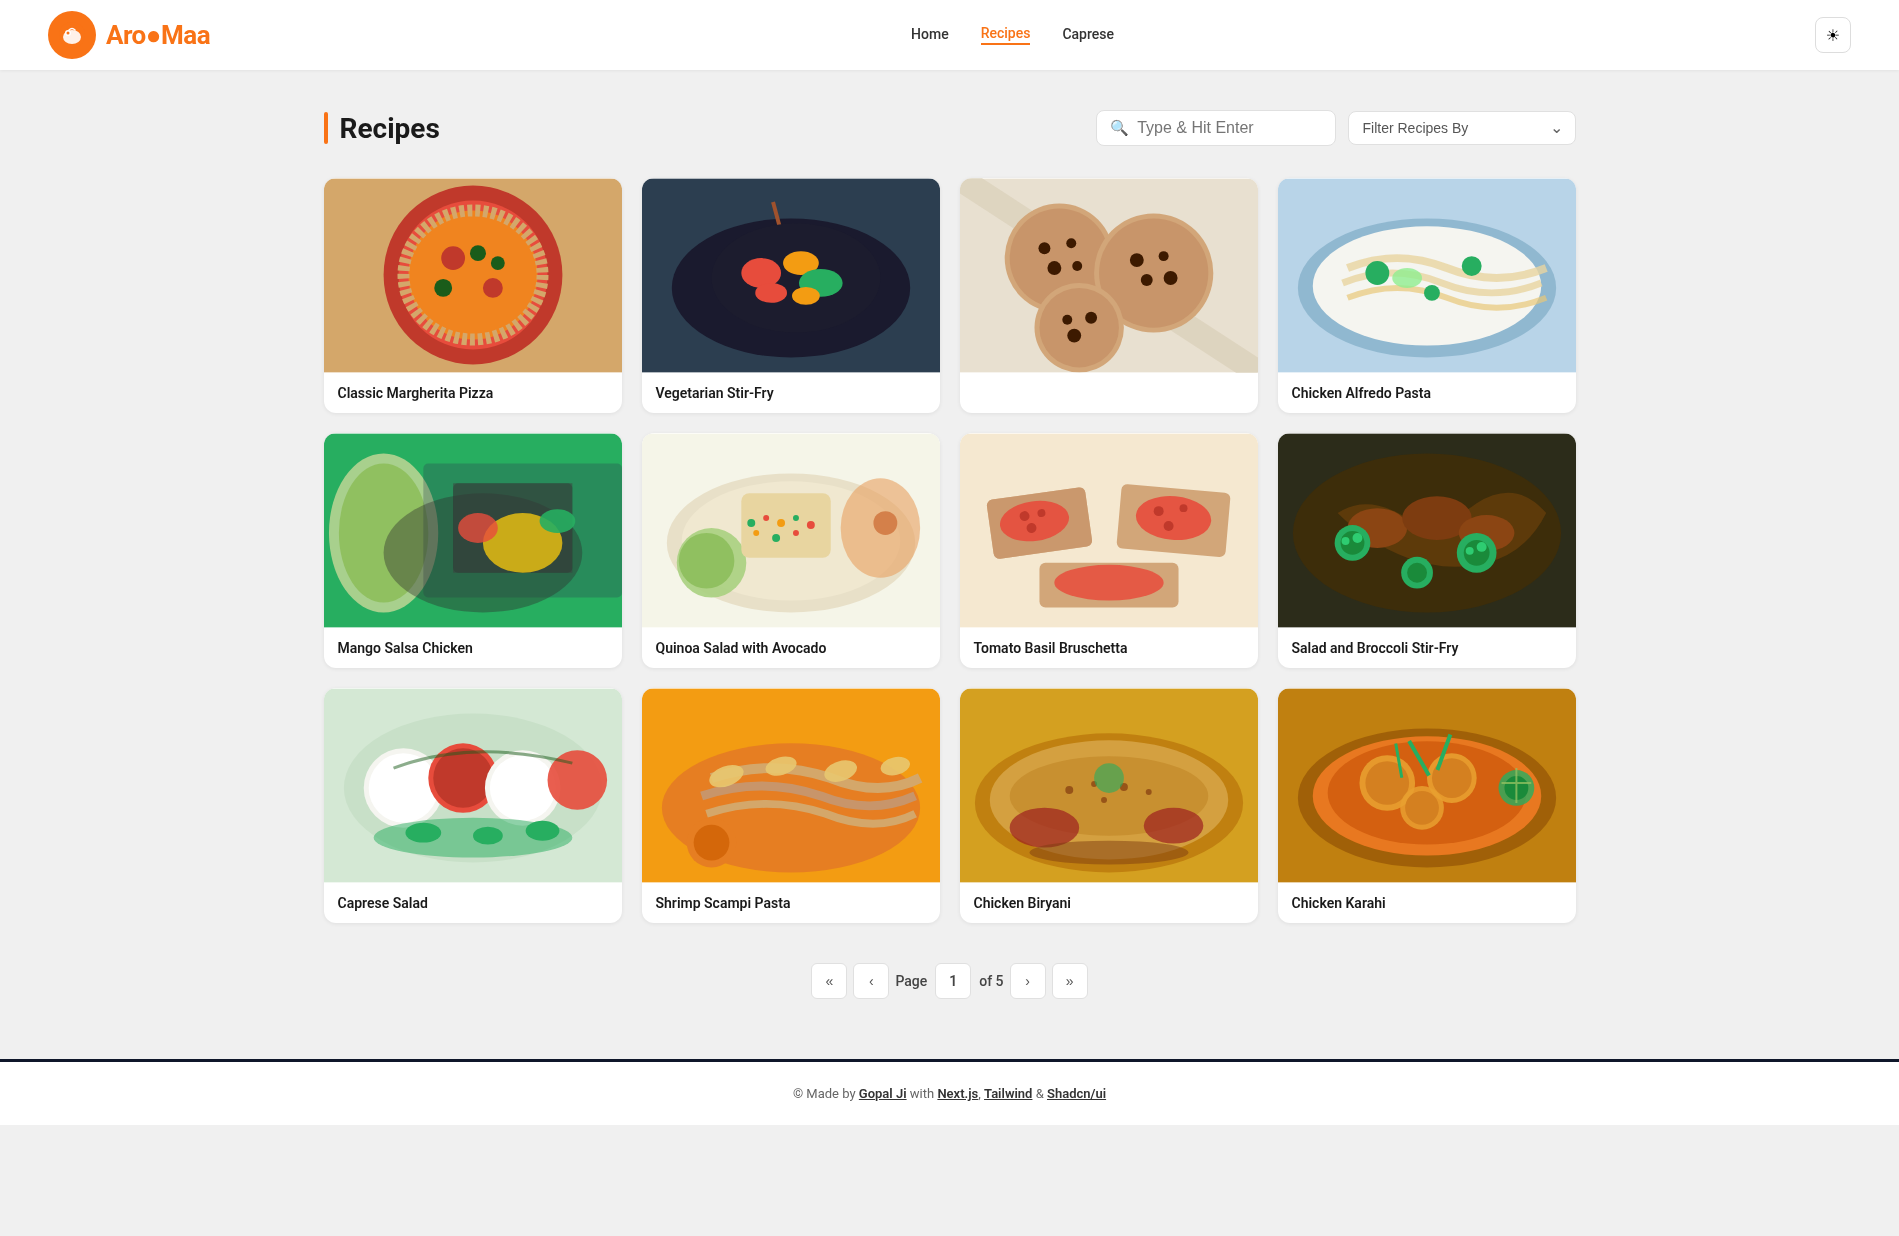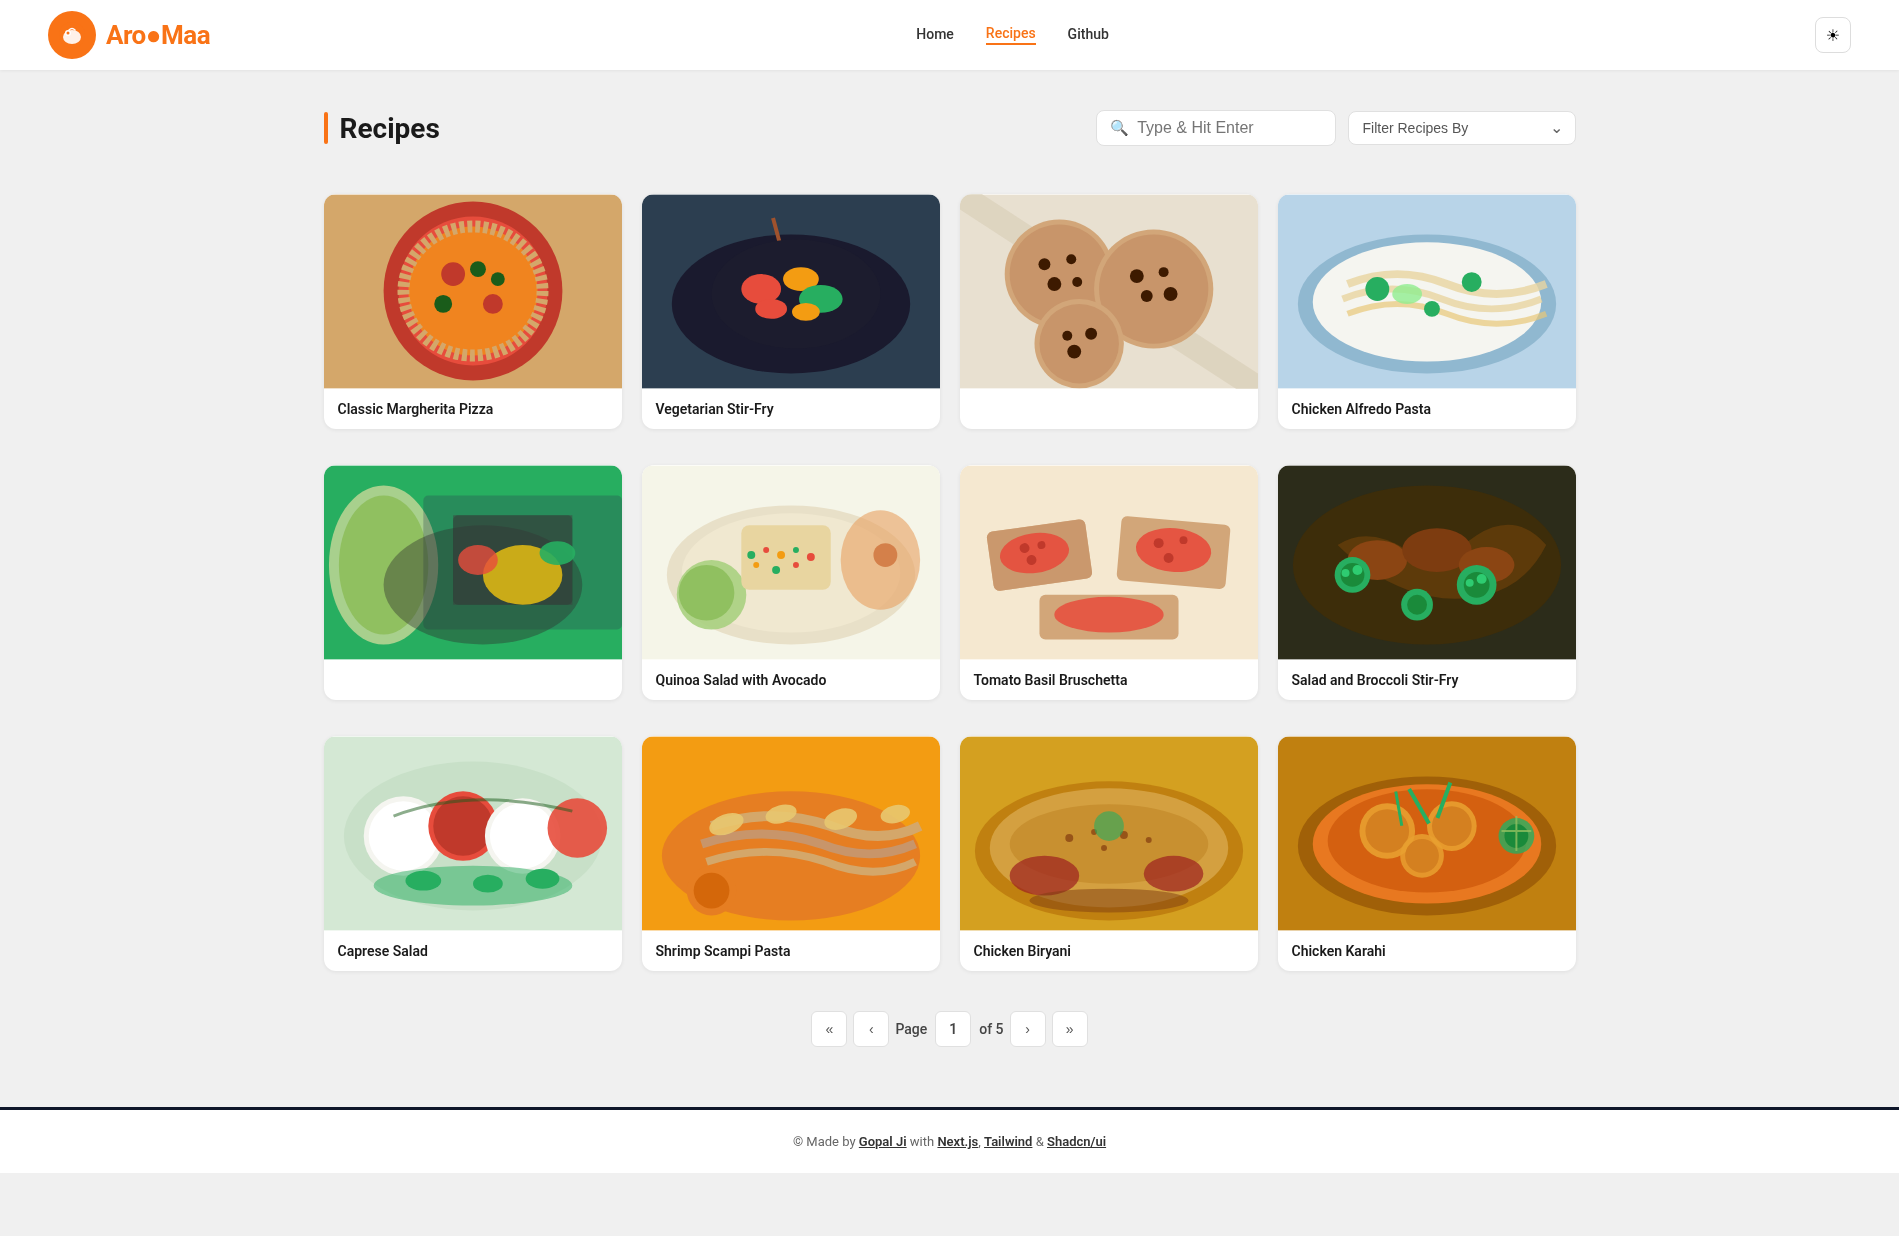--- a/index.html
+++ b/index.html
@@ -166,21 +166,20 @@
       margin-bottom: 40px;
     }
     .recipe-card {
       background: #fff;
       border-radius: 12px;
       overflow: hidden;
       cursor: pointer;
       transition: transform 0.15s, box-shadow 0.15s;
       box-shadow: 0 1px 4px rgba(0,0,0,0.07);
       position: relative;
-      margin-top: 16px;
     }
     .card-img-placeholder {
       width: 100%;
       height: 195px;
       display: flex;
       align-items: center;
       justify-content: center;
       font-size: 48px;
       position: relative;
       overflow: hidden;
@@ -264,21 +263,21 @@
       </svg>
     </div>
     <div class="logo-text">
       <span>Aro</span><span style="color:#f97316">●</span><span>Maa</span>
     </div>
   </div>
 
   <nav>
     <a class="nav-link" href="#">Home</a>
     <a class="nav-link active" href="#">Recipes</a>
-    <a class="nav-link" href="#">Github</a>
+    <a class="nav-link" href="#">Caprese</a>
   </nav>
 
   <button class="theme-btn">
     <span>☀</span>
   </button>
 </header>
 
 <main>
   <div class="page-header">
     <div class="page-title-wrap">
@@ -390,20 +389,21 @@
       <ellipse cx="60" cy="100" rx="45" ry="70" fill="#90c060"></ellipse>
       <rect x="100" y="30" width="200" height="135" rx="5" fill="#2c3e50" opacity="0.3"></rect>
       <ellipse cx="160" cy="120" rx="100" ry="60" fill="#2c2c2c" opacity="0.4"></ellipse>
       <rect x="130" y="50" width="120" height="90" fill="#1a1a1a" opacity="0.3" rx="5"></rect>
       <path d="M130,50 L250,50 L250,140 L130,140 Z" fill="#3d3d3d" opacity="0.5"></path>
       <ellipse cx="200" cy="110" rx="40" ry="30" fill="#f1c40f" opacity="0.8"></ellipse>
       <ellipse cx="155" cy="95" rx="20" ry="15" fill="#e74c3c" opacity="0.8"></ellipse>
       <ellipse cx="235" cy="88" rx="18" ry="12" fill="#27ae60" opacity="0.9"></ellipse>
     </svg>
       </div>
+      <div class="card-label">Mango Salsa Chicken</div>
     </div>
       <div class="recipe-card">
       <div class="card-img-placeholder">
         <svg viewBox="0 0 300 195" xmlns="http://www.w3.org/2000/svg" width="300" height="195">
       <rect width="300" height="195" fill="#f5f5e8"></rect>
       <ellipse cx="150" cy="110" rx="125" ry="70" fill="#e8e0c8"></ellipse>
       <ellipse cx="150" cy="108" rx="110" ry="60" fill="#f0e8d0"></ellipse>
       <circle cx="70" cy="130" r="35" fill="#a8d080" opacity="0.9"></circle>
       <circle cx="65" cy="128" r="28" fill="#90c060"></circle>
       <rect x="100" y="60" width="90" height="65" rx="8" fill="#e8d5a0"></rect>

